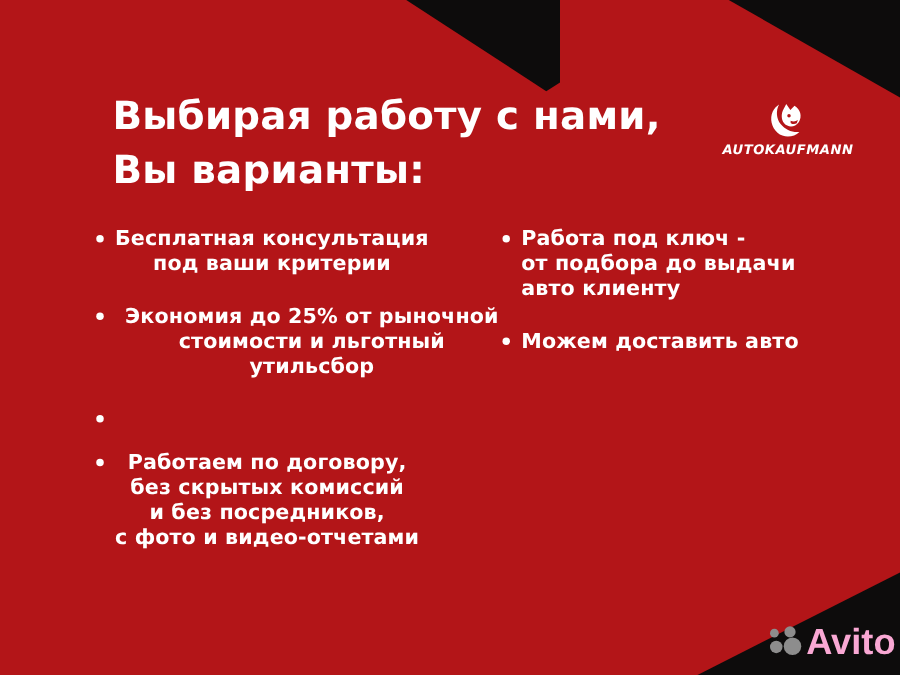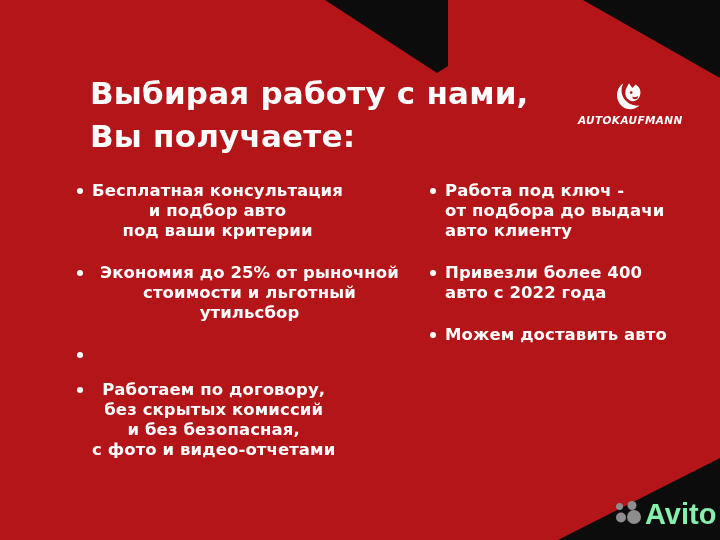--- a/index.html
+++ b/index.html
@@ -21,107 +21,99 @@
     position:absolute;left:578px;top:80px;width:104px;z-index:2;
   }
   .brand svg{display:block;margin:0 auto;}
   .brand-name{
     margin-top:2px;font-size:10.5px;font-weight:bold;font-style:italic;
     letter-spacing:.4px;white-space:nowrap;
   }
 
   .col{position:absolute;top:181px;z-index:2;}
   .col-left{left:77px;width:330px;text-align:center;}
-  .col-right{left:430px;width:290px;}
+  .col-right{left:402px;width:290px;}
   .item{display:flex;margin-bottom:22px;}
   .dot{
     flex:0 0 auto;width:6px;height:6px;border-radius:50%;
     background:#ffffff;margin:7px 9px 0 0;
   }
   .lines{font-size:16.5px;font-weight:bold;line-height:20px;letter-spacing:.1px;}
 
   .watermark{position:absolute;z-index:3;}
   .wm-dots{position:absolute;left:608px;top:498px;}
   .wm-dots circle{fill:#8d8d8d;}
   .wm-text{
     position:absolute;left:645px;top:500px;
     font-family:"Liberation Sans",sans-serif;
-    font-size:29px;font-weight:bold;color:#86efac;line-height:1;
+    font-size:29px;font-weight:bold;color:#f9a8d4;line-height:1;
   }
 </style>
 </head>
 <body>
 
 <div class="stage">
 
   <svg class="bg-shapes" viewBox="0 0 720 540" xmlns="http://www.w3.org/2000/svg" aria-hidden="true">
     <polygon points="325,0 448,0 448,66 437,73"></polygon>
     <polygon points="583,0 720,0 720,78"></polygon>
     <polygon points="558,540 720,458 720,540"></polygon>
   </svg>
 
   <div class="title">
     <div>Выбирая работу с нами,</div>
-    <div>Вы получаете:</div>
+    <div>Вы варианты:</div>
   </div>
 
   <div class="brand">
     <svg width="32" height="32" viewBox="0 0 32 32" xmlns="http://www.w3.org/2000/svg" aria-hidden="true">
       <path fill="#ffffff" d="M25.5 25.5 C21 30 13 30.5 8 26.2 C3.2 22 1.6 14.8 4.2 9.2 C5.3 6.8 7.1 4.8 9.3 3.5 C6.6 8.4 7 14.6 10.5 19.2 C14.2 24 20.3 26.2 25.5 25.5 Z"></path>
       <path fill="#ffffff" d="M15 3.2 L18.3 8 L21.6 4.6 C26.3 7.2 28 13.2 25 17.8 C22 22 16.4 22.2 13.3 18.6 C10.7 15.4 10.9 10.4 13 7 Z"></path>
       <circle fill="#b31518" cx="17.2" cy="12.6" r="1.4"></circle>
       <path fill="#b31518" d="M18.5 16.5 C20.5 17.5 22.5 17.3 24.3 16 L23.4 18.6 C21.7 19.6 19.8 19.4 18.5 18.3 Z"></path>
     </svg>
     <div class="brand-name">AUTOKAUFMANN</div>
   </div>
 
   <div class="col col-left">
     <div class="item">
       <span class="dot"></span>
       <div class="lines">
         <div>Бесплатная консультация</div>
-        <div>и подбор авто</div>
         <div>под ваши критерии</div>
       </div>
     </div>
     <div class="item">
       <span class="dot"></span>
       <div class="lines">
         <div>Экономия до 25% от рыночной</div>
         <div>стоимости и льготный утильсбор</div>
       </div>
     </div>
     <div class="item">
       <span class="dot"></span>
     </div>
     <div class="item">
       <span class="dot"></span>
       <div class="lines">
         <div>Работаем по договору,</div>
         <div>без скрытых комиссий</div>
-        <div>и без безопасная,</div>
+        <div>и без посредников,</div>
         <div>с фото и видео-отчетами</div>
       </div>
     </div>
   </div>
 
   <div class="col col-right">
     <div class="item">
       <span class="dot"></span>
       <div class="lines">
         <div>Работа под ключ -</div>
         <div>от подбора до выдачи</div>
         <div>авто клиенту</div>
-      </div>
-    </div>
-    <div class="item">
-      <span class="dot"></span>
-      <div class="lines">
-        <div>Привезли более 400</div>
-        <div>авто с 2022 года</div>
       </div>
     </div>
     <div class="item">
       <span class="dot"></span>
       <div class="lines">
         <div>Можем доставить авто</div>
       </div>
     </div>
   </div>
 

